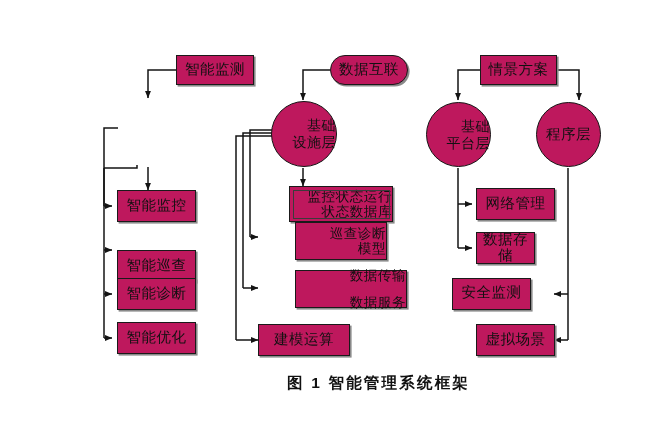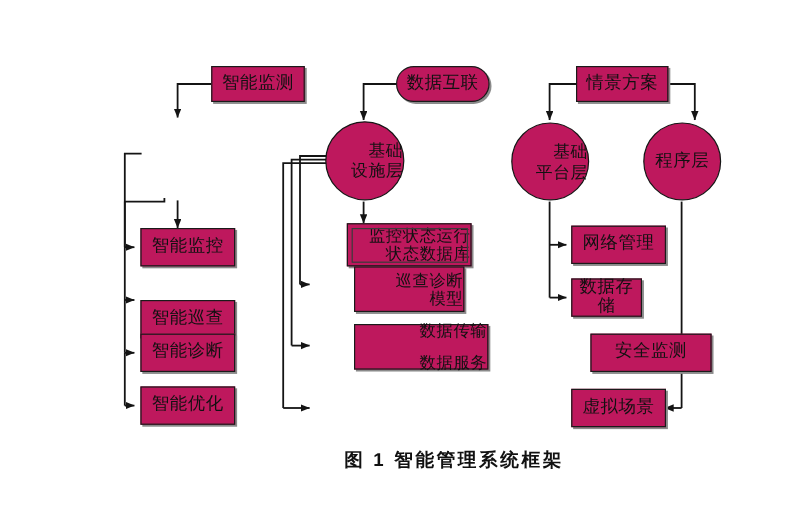--- a/index.html
+++ b/index.html
@@ -95,30 +95,31 @@
   <div class="node box two-line stack" style="left:258px;top:222px;width:92px;height:38px;">
     <span>巡查诊断</span>
     <span>模型</span>
   </div>
 
   <div class="node box two-line stack" style="left:258px;top:270px;width:112px;height:38px;gap:12px;">
     <span>数据传输</span>
     <span>数据服务</span>
   </div>
 
+  <div class="node box" style="left:258px;top:324px;width:92px;height:32px;">建模运算</div>
 
   <div class="node box" style="left:480px;top:55px;width:77px;height:30px;">情景方案</div>
 
   <div class="node circle two-line stack" style="left:426px;top:102px;width:65px;height:65px;">
     <span>基础</span>
     <span>平台层</span>
   </div>
 
   <div class="node box" style="left:476px;top:188px;width:79px;height:32px;">网络管理</div>
 
   <div class="node circle" style="left:536px;top:102px;width:65px;height:65px;">程序层</div>
   <div class="node box" style="left:476px;top:232px;width:59px;height:32px;">数据存储</div>
-  <div class="node box" style="left:492px;top:278px;width:101px;height:32px;">安全监测</div>
+  <div class="node box" style="left:452px;top:278px;width:79px;height:32px;font-family:Liberation Mono, monospace;">安全监测</div>
   <div class="node box" style="left:476px;top:324px;width:79px;height:32px;">虚拟场景</div>
 
   <div class="caption" style="left:0;top:373px;">图 1  智能管理系统框架</div>
 
 </div>
 
 </body></html>

